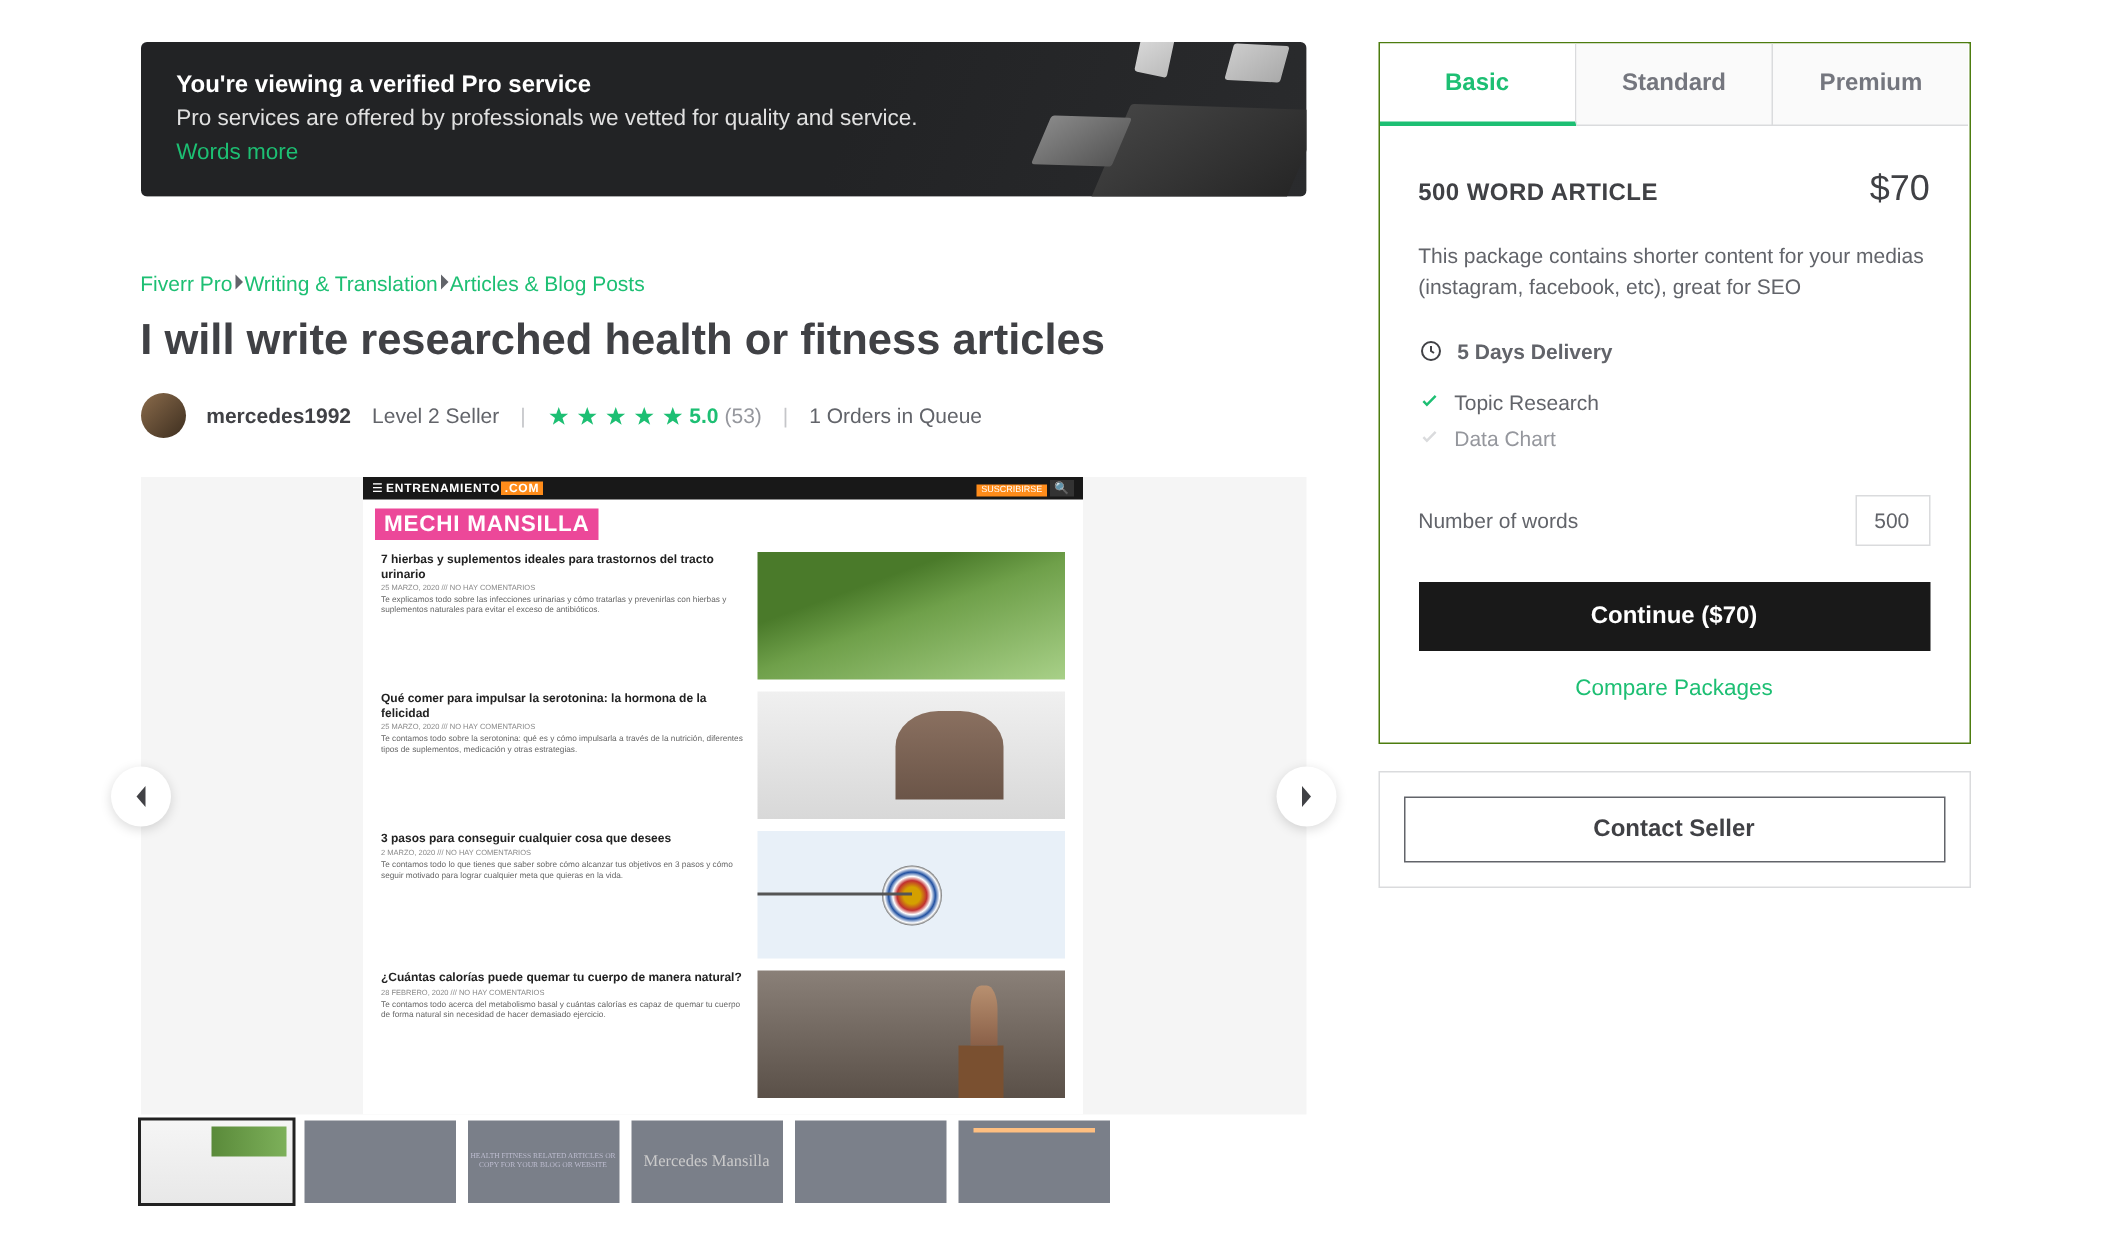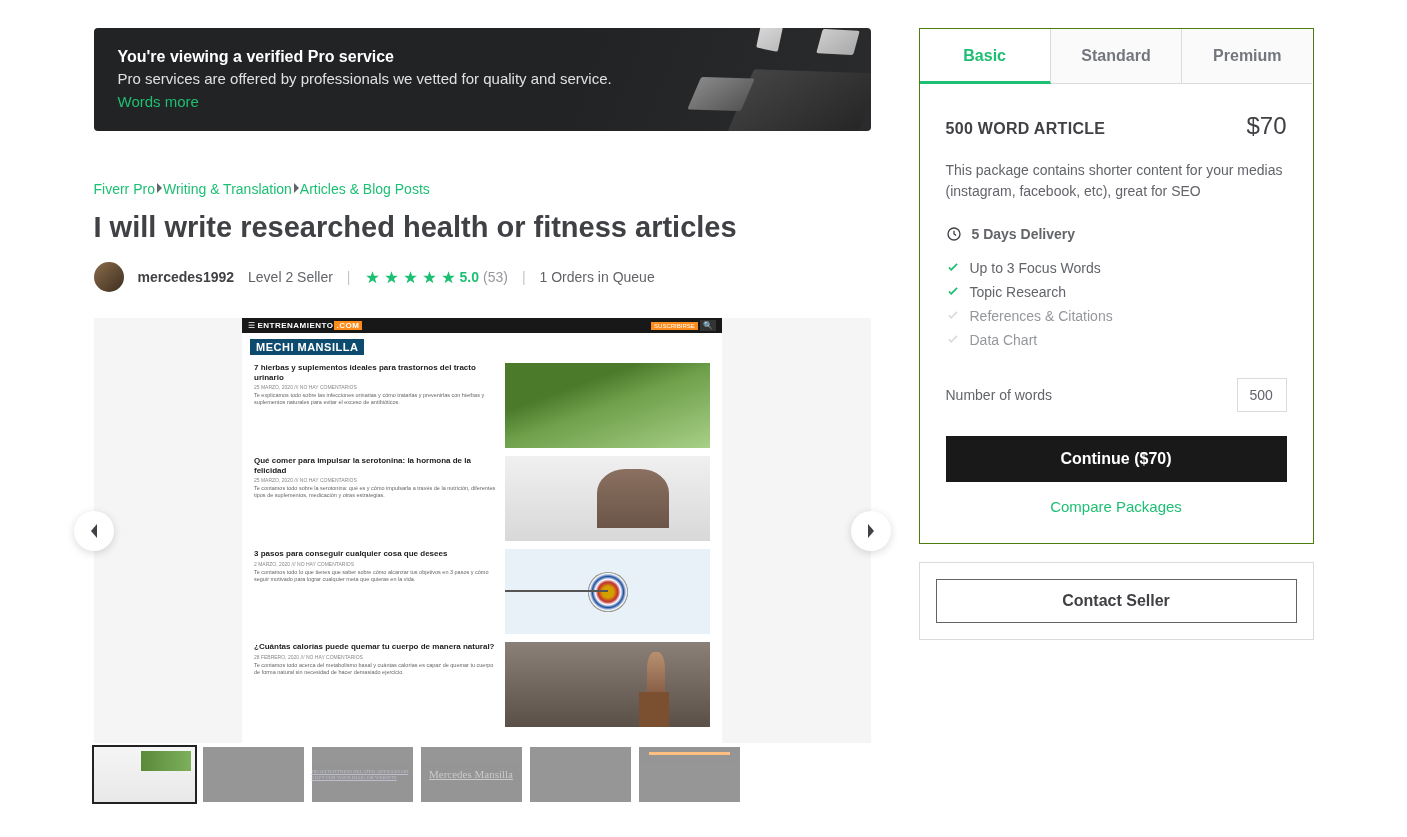--- a/index.html
+++ b/index.html
@@ -33,35 +33,35 @@
   .rating .count { color:#95979d; font-weight:400; }
 
   
   .gallery-wrap { position:relative; margin-top:26px; }
   .gallery { background:#f5f5f5; height:425px; display:flex; align-items:center; justify-content:center; overflow:hidden; }
   .slide { width:480px; height:100%; background:#fff; font-size:7px; color:#555; position:relative;}
   .slide .topbar { background:#181818; color:#fff; padding:3px 6px; font-size:8px; display:flex; justify-content:space-between; align-items:center;}
   .slide .topbar .domain { font-weight:700; letter-spacing:.5px;}
   .slide .topbar .dcom { background:#ff8c1a; padding:0 3px; }
   .slide .sub-btn { background:#ff8c1a; color:#fff; font-size:6px; padding:1px 3px;}
-  .slide .byline { background:#0c4a6e; color:#fff; font-weight:700; padding:2px 6px; margin:6px 8px 4px; display:inline-block; font-size:11px; letter-spacing:.5px;}
+  .slide .byline { background:#ec4899; color:#fff; font-weight:700; padding:2px 6px; margin:6px 8px 4px; display:inline-block; font-size:15px; letter-spacing:.5px;}
   .slide .post { display:flex; gap:6px; padding:4px 12px; }
   .slide .post .t { flex:1; }
   .slide .post .t h4 { font-size:8px; font-weight:700; color:#222; line-height:1.2; margin-bottom:2px;}
   .slide .post .t .meta { font-size:5px; color:#888; margin-bottom:2px;}
   .slide .post .t p { font-size:5.5px; color:#666; line-height:1.3;}
   .slide .post .img { width:205px; height:85px; flex-shrink:0;}
   .navbtn { position:absolute; top:50%; transform:translateY(-50%); width:40px; height:40px; border-radius:50%; background:#fff; box-shadow:0 2px 8px rgba(0,0,0,.15); display:flex; align-items:center; justify-content:center; cursor:pointer; }
   .navbtn.prev { left:-20px; } .navbtn.next { right:-20px; }
   .navbtn svg { fill:#404145; }
 
   .thumbs { display:flex; gap:8px; margin-top:4px; }
   .thumb { width:101px; height:55px; background:#edeef0; flex-shrink:0;}
   .thumb:first-child { outline:2px solid #222; }
-  .thumb.faded { opacity:.55; background:#404040; display:flex; align-items:center; justify-content:center; font-size:8px; color:#a0a0a0; text-align:left; font-family:serif; line-height:1.1;text-decoration:underline;}
+  .thumb.faded { opacity:.55; background:#0f172a; display:flex; align-items:center; justify-content:center; font-size:8px; color:#a0a0a0; text-align:center; font-family:serif; line-height:1.1;}
 
   .th1 { background:linear-gradient(#f5f5f5,#e8e8e8); position:relative; overflow:hidden;}
   .th1::after { content:''; position:absolute; right:4px; top:4px; width:50px; height:20px; background:linear-gradient(90deg,#5a8a3a,#7db05a);}
   .th2 { background:#f5f5f5 radial-gradient(circle at 30% 40%, #ddd 10%, transparent 11%), radial-gradient(circle at 60% 50%, #e5e5e5 8%, transparent 9%);}
   .th5 { background:#e8ede5 radial-gradient(circle at 50% 50%, #c9b380 25%, transparent 26%);}
   .th6 { background:#fff; position:relative;}
   .th6::before { content:''; position:absolute; top:5px; left:10px; right:10px; height:3px; background:#ff8c1a;}
 
   
   .pkg-box { border:1px solid #4d7c0f; }
@@ -242,33 +242,21 @@
               <circle cx="12" cy="12" r="9"></circle>
               <path d="M12 7v5l3 2"></path>
             </svg>
           <span>5 Days Delivery</span>
         </div>
         <ul class="features">
           <li class="on">
               <svg width="14" height="14" viewBox="0 0 24 24">
                 <path d="M4 12l5 5L20 6l-2-2-9 9-3-3z"></path>
               </svg>
-              <span>Up to 3 Focus Words</span>
-            </li>
-          <li class="on">
-              <svg width="14" height="14" viewBox="0 0 24 24">
-                <path d="M4 12l5 5L20 6l-2-2-9 9-3-3z"></path>
-              </svg>
               <span>Topic Research</span>
-            </li>
-          <li>
-              <svg width="14" height="14" viewBox="0 0 24 24">
-                <path d="M4 12l5 5L20 6l-2-2-9 9-3-3z"></path>
-              </svg>
-              <span>References &amp; Citations</span>
             </li>
           <li>
               <svg width="14" height="14" viewBox="0 0 24 24">
                 <path d="M4 12l5 5L20 6l-2-2-9 9-3-3z"></path>
               </svg>
               <span>Data Chart</span>
             </li>
         </ul>
         <div class="words-row">
           <span>Number of words</span>

